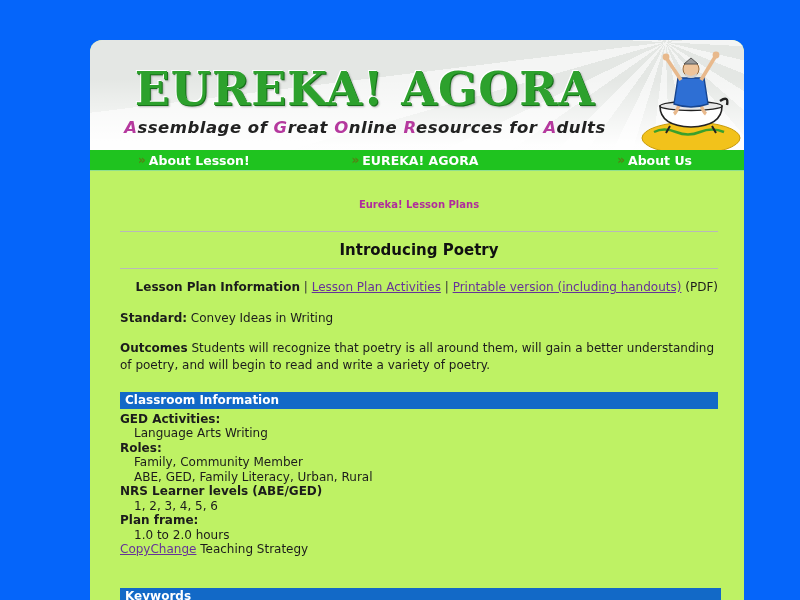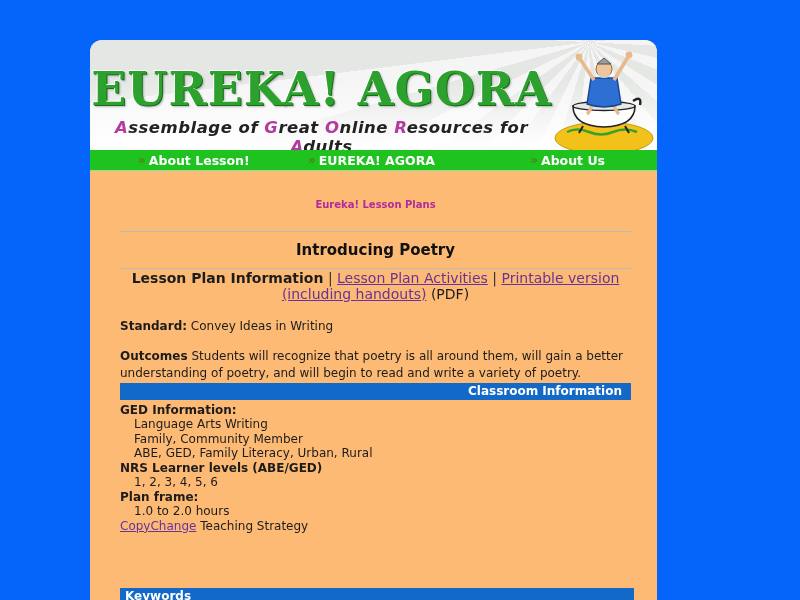--- a/index.html
+++ b/index.html
@@ -1,21 +1,21 @@
 <!DOCTYPE html>
 <html><head>
 <meta charset="utf-8">
 <style>
   * { margin:0; padding:0; box-sizing:border-box; }
   html,body { width:800px; height:600px; overflow:hidden; }
   body { background:#0565fa; font-family:"DejaVu Sans","Liberation Sans",sans-serif; }
 
   .card {
-    position:absolute; left:90px; top:40px; width:567px; height:560px;
-    background:#fdba74; border-radius:12px 12px 0 0; overflow:hidden;
+    position:absolute; left:90px; top:40px; width:654px; height:560px;
+    background:#bef264; border-radius:12px 12px 0 0; overflow:hidden;
   }
 
   
   .masthead {
     position:relative; height:110px;
     background:
       repeating-conic-gradient(from 140deg at 88% 2%,
         #f4f5f4 0deg 9deg, #e4e7e4 9deg 19deg);
   }
   .masthead::after {
@@ -51,32 +51,32 @@
   .nav-arrow { color:#577f15; margin-right:5px; font-size:12px; letter-spacing:-2px; }
   .nav-link { cursor:pointer; }
 
   
   .content { padding:0 26px 0 30px; font-size:12px; color:#1c1c1c; }
   .page-title { margin-top:28px; text-align:center; font-size:10px; font-weight:bold; color:#b02c9c; }
   .rule { border:0; border-top:1px solid #b9b9b9; margin-top:21px; }
   .lesson-title { margin-top:9px; text-align:center; font-size:15px; font-weight:bold; color:#111; }
   .rule2 { border:0; border-top:1px solid #b9b9b9; margin-top:9px; }
 
-  .toolbar { margin-top:1px; text-align:center; font-size:14px; }
+  .toolbar { margin-top:11px; text-align:right; font-size:12px; }
   .toolbar .current { font-weight:bold; }
   .sep { color:#333; }
   a.plink, .plink { color:#663399; text-decoration:underline; cursor:pointer; }
 
   .std { margin-top:17px; }
   .std b, .outcomes b { font-weight:bold; }
   .outcomes { margin-top:15px; line-height:1.45; }
 
   .section-bar {
-    background:#1269c7; color:#ffffff; font-weight:bold;
-    font-size:12px; padding:1px 9px 2px 5px;text-align:right;
+    margin-top:17px; background:#1269c7; color:#ffffff; font-weight:bold;
+    font-size:12px; padding:1px 17px 2px 5px;
   }
   .info-list { margin-top:3px; line-height:14.5px; }
   .info-list .lbl { font-weight:bold; }
   .info-list .val { padding-left:14px; }
   .tech-line { line-height:14.5px; }
 
   .keywords-bar {
     position:absolute; left:30px; right:23px; top:548px;
     background:#1269c7; color:#ffffff; font-weight:bold; font-size:12px;
     padding:1px 5px 2px 5px;
@@ -159,22 +159,23 @@
     </div>
 
     <div class="outcomes">
       <b>Outcomes</b>
       <span>Students will recognize that poetry is all around them, will gain a better understanding of poetry, and will begin to read and write a variety of poetry.</span>
     </div>
 
     <div class="section-bar">Classroom Information</div>
 
     <div class="info-list">
-      <div class="lbl">GED Information:</div>
+      <div class="lbl">GED Activities:</div>
       <div class="val">Language Arts Writing</div>
+      <div class="lbl">Roles:</div>
       <div class="val">Family, Community Member</div>
       <div class="val">ABE, GED, Family Literacy, Urban, Rural</div>
       <div class="lbl">NRS Learner levels (ABE/GED)</div>
       <div class="val">1, 2, 3, 4, 5, 6</div>
       <div class="lbl">Plan frame:</div>
       <div class="val">1.0 to 2.0 hours</div>
       <div class="tech-line">
         <span class="plink">CopyChange</span><span> Teaching Strategy</span>
       </div>
 

